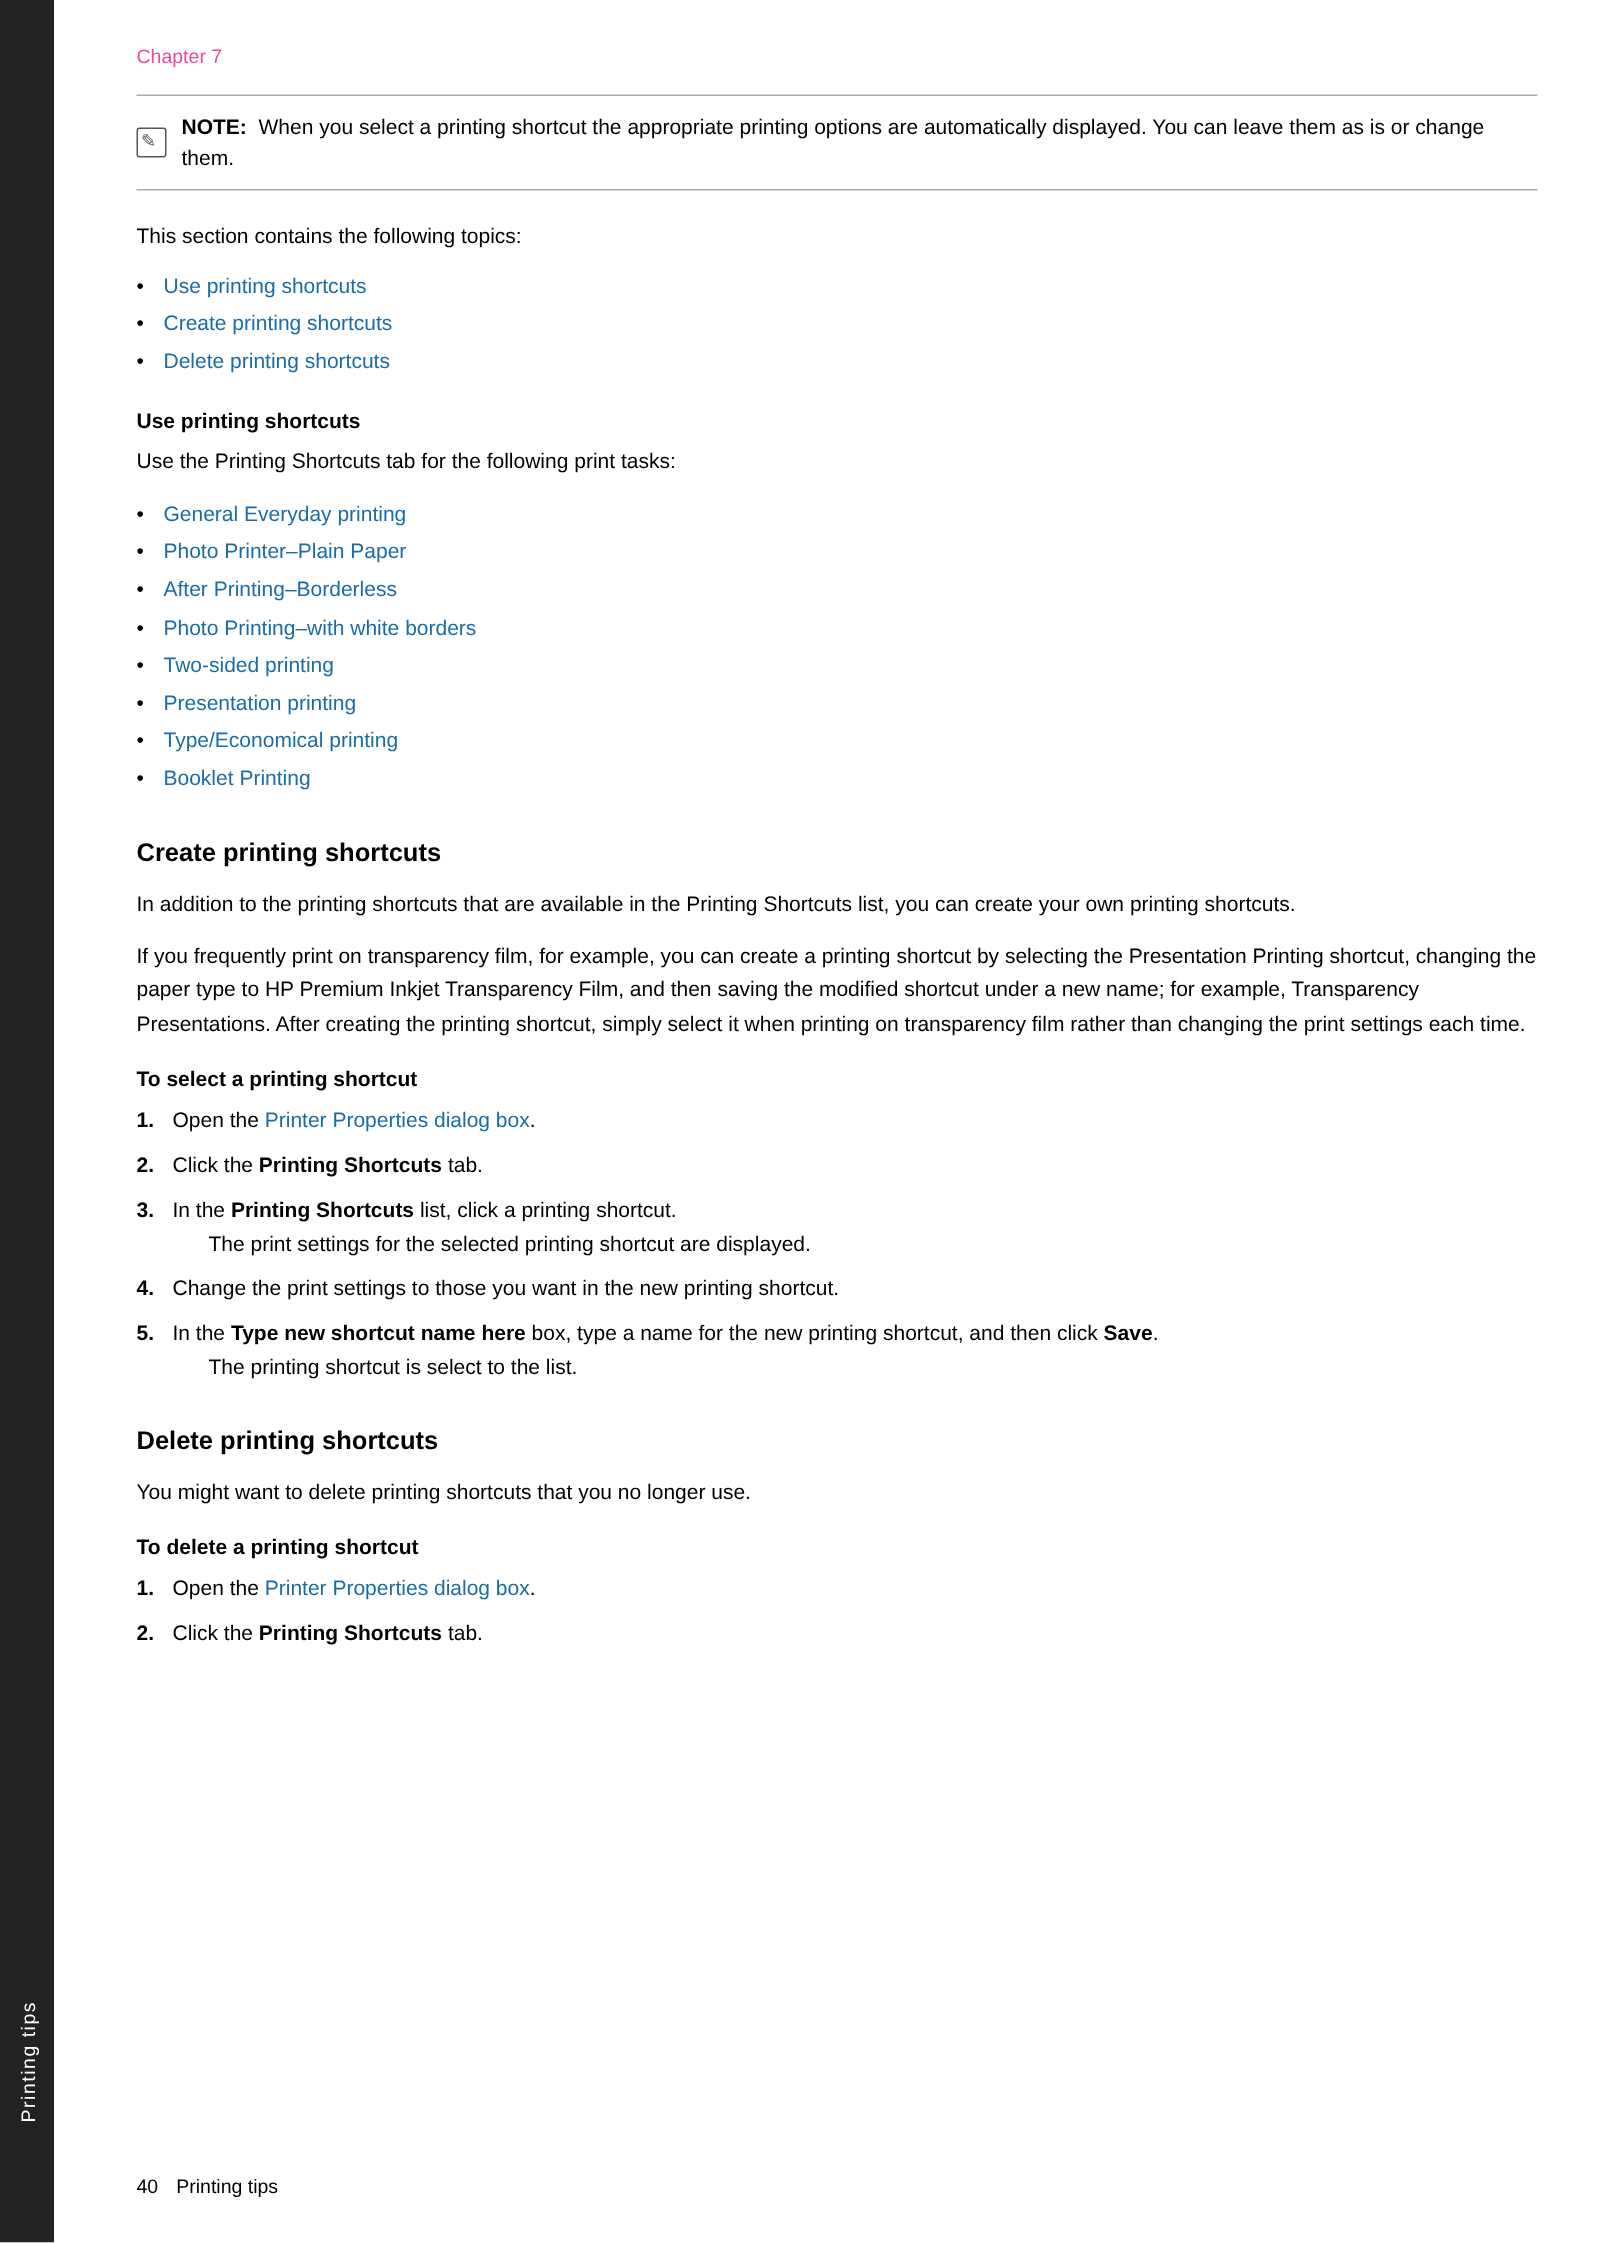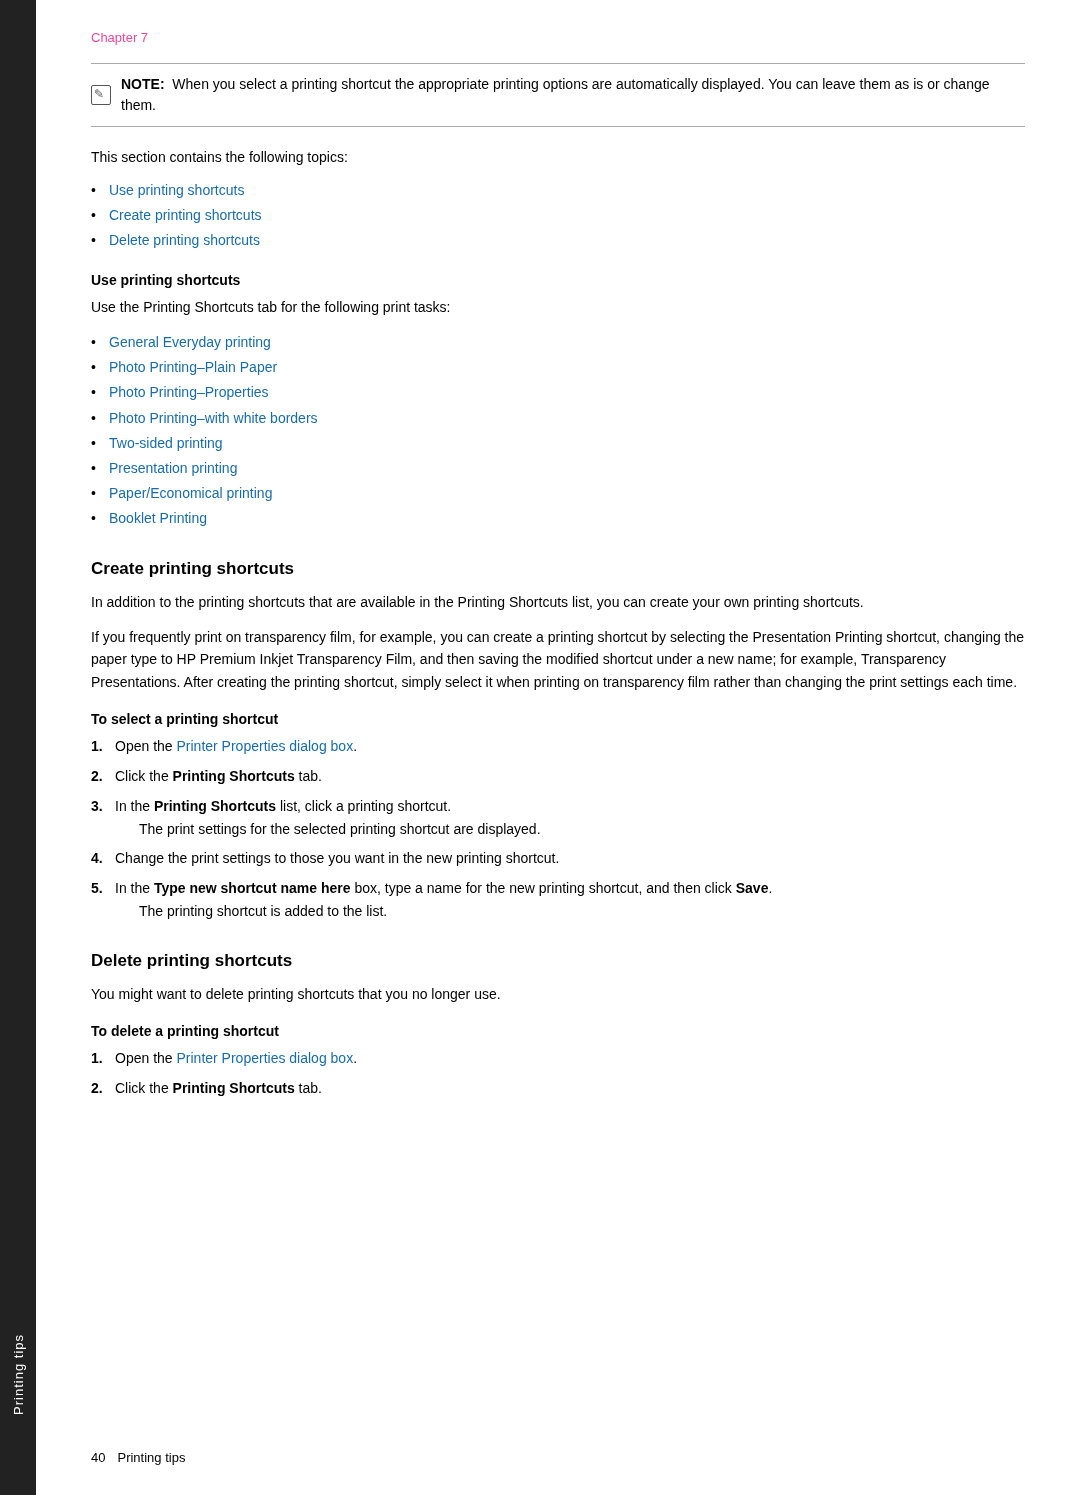--- a/index.html
+++ b/index.html
@@ -194,26 +194,26 @@
       <li><a href="#">Use printing shortcuts</a></li>
       <li><a href="#">Create printing shortcuts</a></li>
       <li><a href="#">Delete printing shortcuts</a></li>
     </ul>
 
     <div class="section-heading-bold">Use printing shortcuts</div>
     <p class="body-text">Use the Printing Shortcuts tab for the following print tasks:</p>
 
     <ul class="bullet-list">
       <li><a href="#">General Everyday printing</a></li>
-      <li><a href="#">Photo Printing–Plain Paper</a></li>
-      <li><a href="#">Photo Printing–Properties</a></li>
+      <li><a href="#">Photo Printer–Plain Paper</a></li>
+      <li><a href="#">After Printing–Borderless</a></li>
       <li><a href="#">Photo Printing–with white borders</a></li>
       <li><a href="#">Two-sided printing</a></li>
       <li><a href="#">Presentation printing</a></li>
-      <li><a href="#">Paper/Economical printing</a></li>
+      <li><a href="#">Type/Economical printing</a></li>
       <li><a href="#">Booklet Printing</a></li>
     </ul>
 
     <div class="section-heading-large">Create printing shortcuts</div>
 
     <div class="sub-section">
       <p class="body-text">In addition to the printing shortcuts that are available in the Printing Shortcuts list, you can create your own printing shortcuts.</p>
       <p class="body-text">If you frequently print on transparency film, for example, you can create a printing shortcut by selecting the Presentation Printing shortcut, changing the paper type to HP Premium Inkjet Transparency Film, and then saving the modified shortcut under a new name; for example, Transparency Presentations. After creating the printing shortcut, simply select it when printing on transparency film rather than changing the print settings each time.</p>
 
       <div class="section-heading-bold">To select a printing shortcut</div>
@@ -232,21 +232,21 @@
           In the <strong>Printing Shortcuts</strong> list, click a printing shortcut.
           <div class="indent-text">The print settings for the selected printing shortcut are displayed.</div>
         </li>
         <li>
           <span class="num">4.</span>
           Change the print settings to those you want in the new printing shortcut.
         </li>
         <li>
           <span class="num">5.</span>
           In the <strong>Type new shortcut name here</strong> box, type a name for the new printing shortcut, and then click <strong>Save</strong>.
-          <div class="indent-text">The printing shortcut is added to the list.</div>
+          <div class="indent-text">The printing shortcut is select to the list.</div>
         </li>
       </ol>
     </div>
 
     <div class="section-heading-large">Delete printing shortcuts</div>
 
     <div class="sub-section">
       <p class="body-text">You might want to delete printing shortcuts that you no longer use.</p>
 
       <div class="section-heading-bold">To delete a printing shortcut</div>

